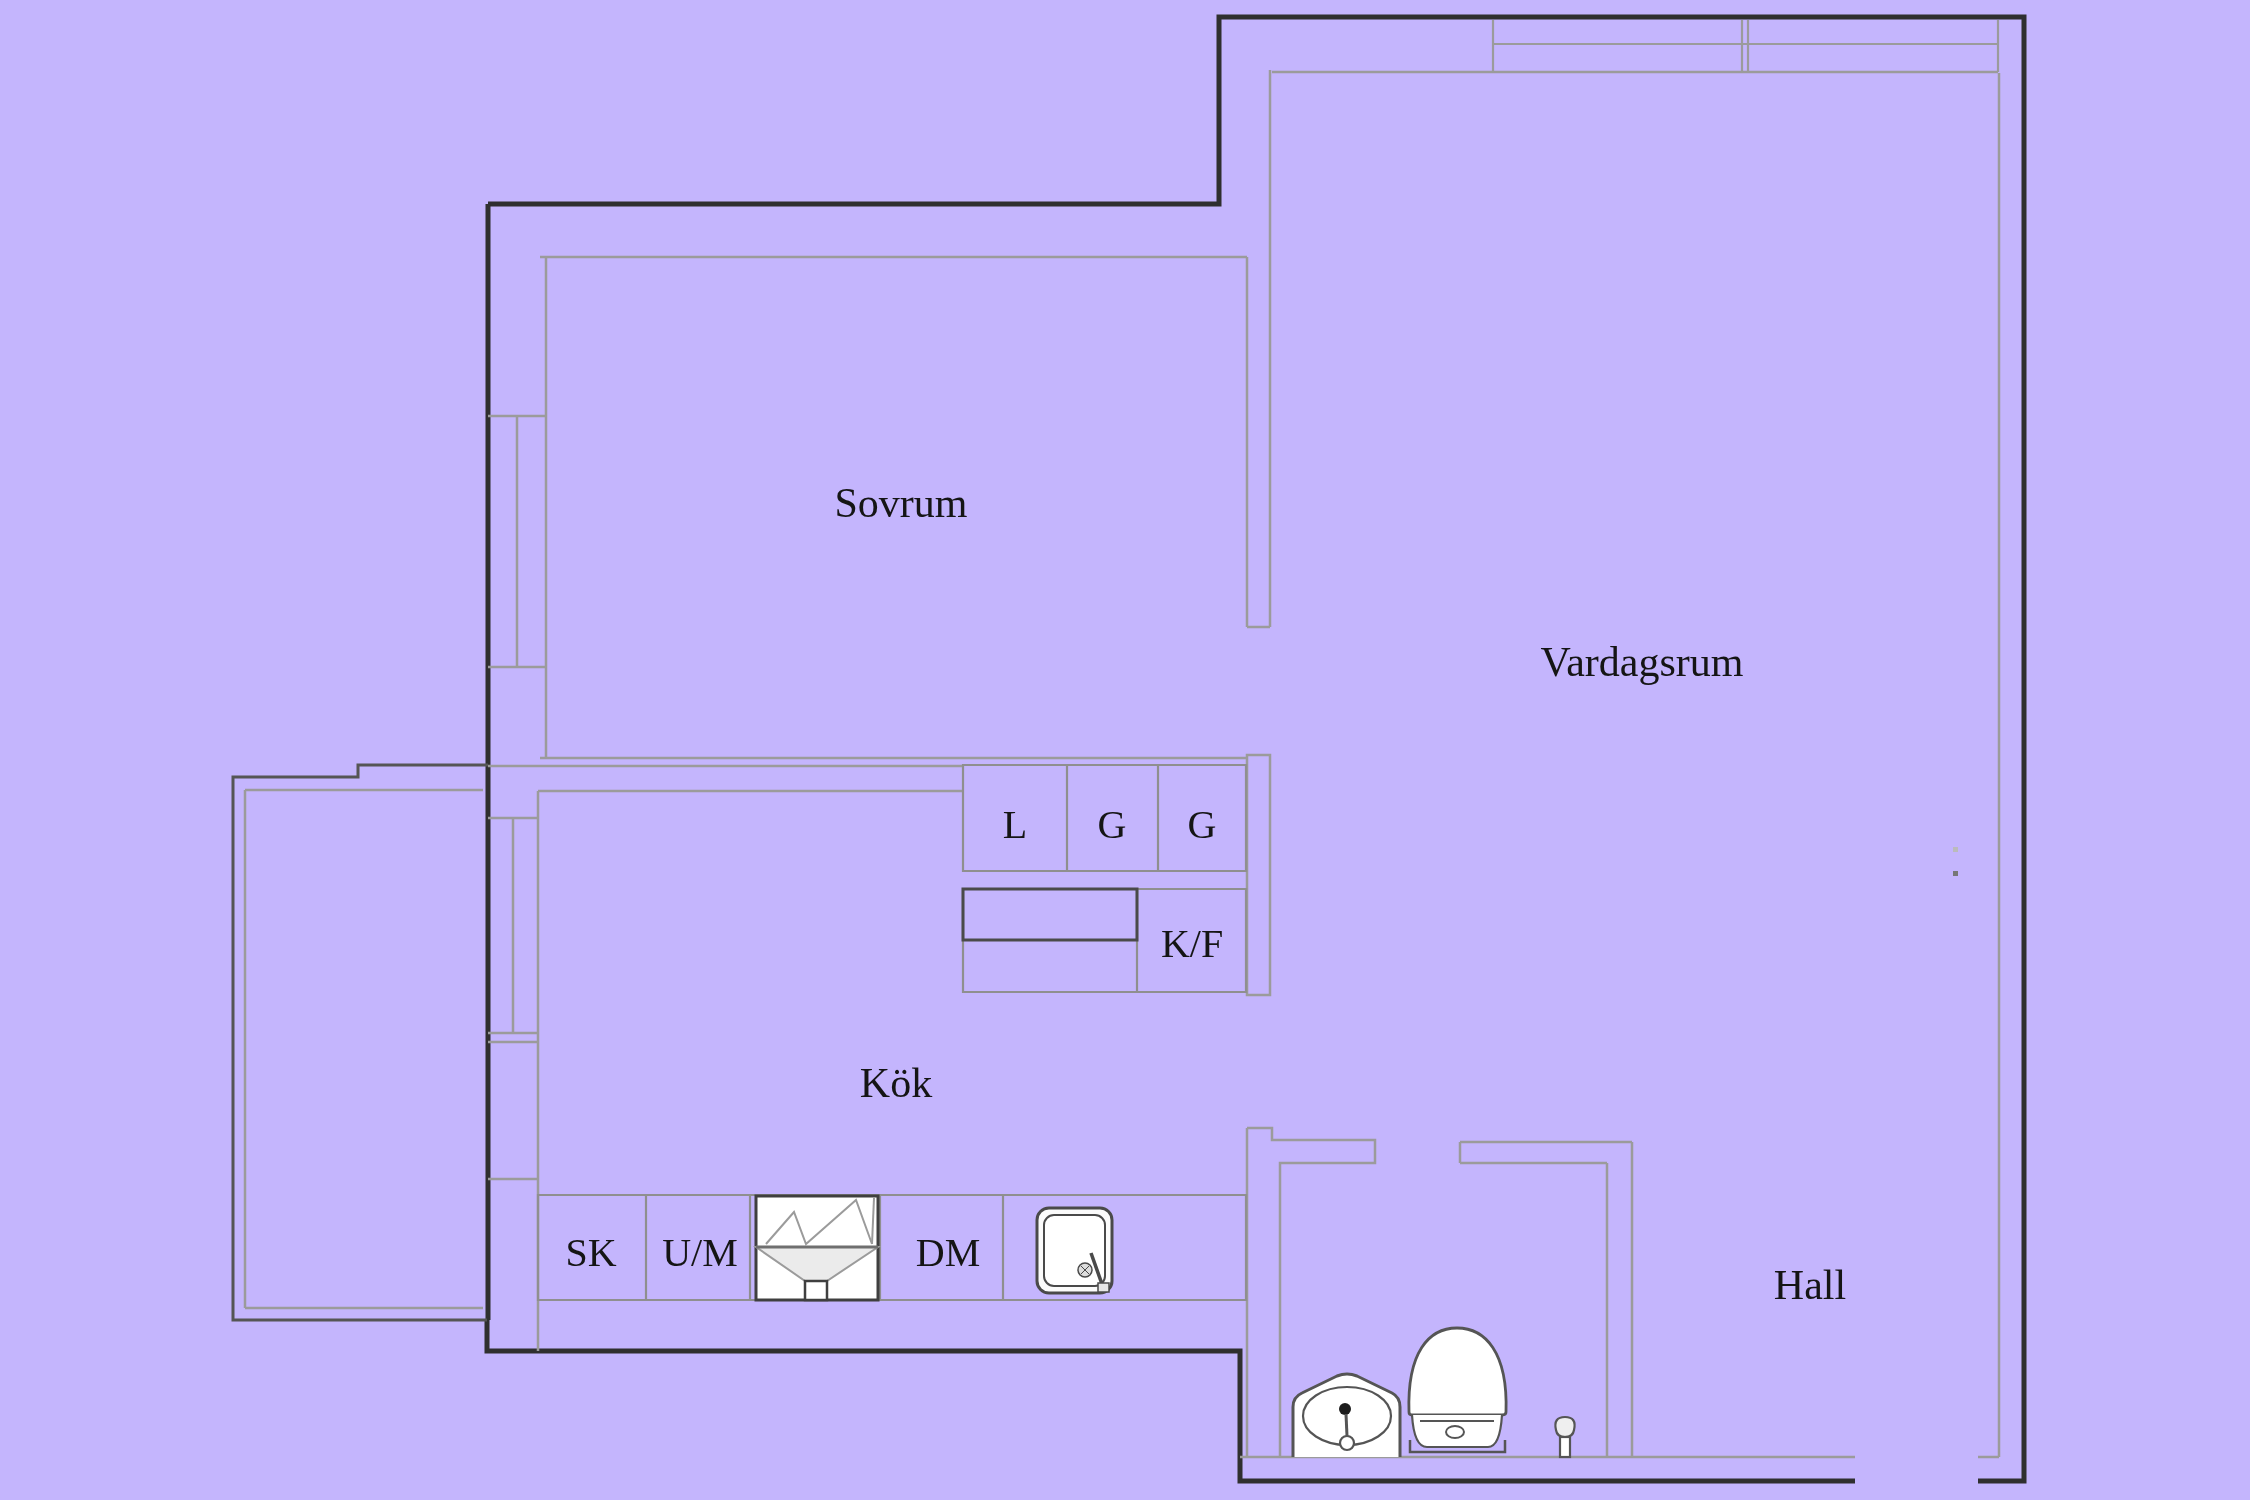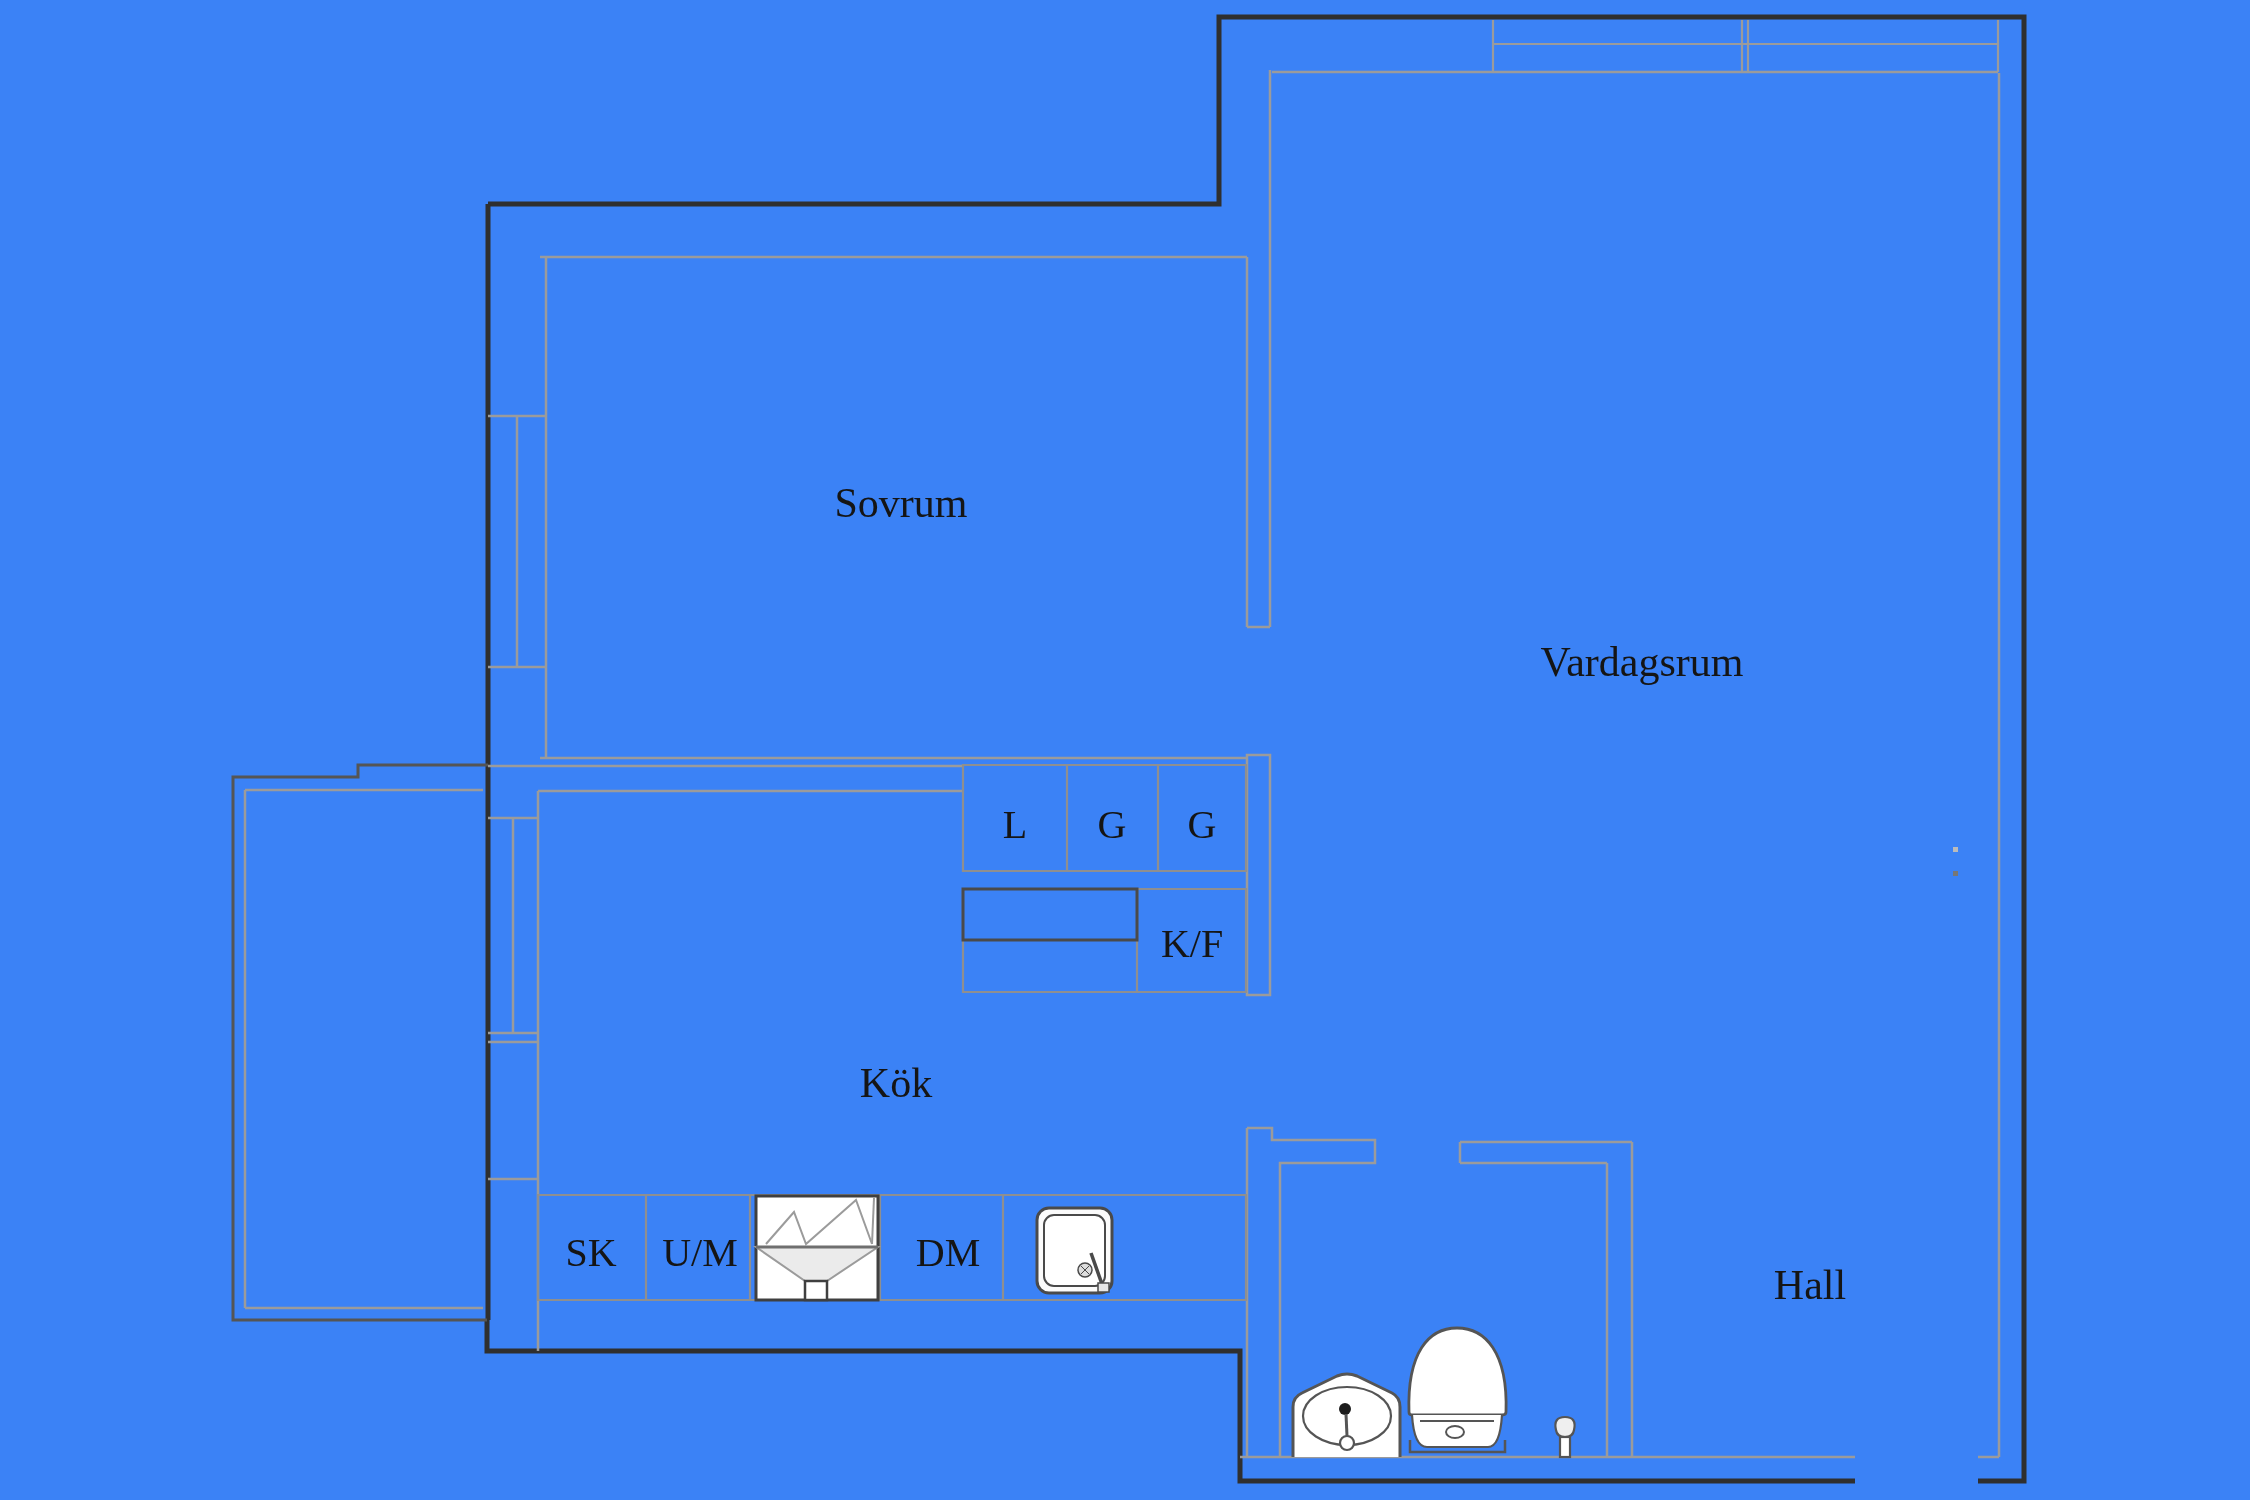--- a/index.html
+++ b/index.html
@@ -1,16 +1,16 @@
 <!DOCTYPE html>
 <html><head>
 <meta charset="utf-8">
 <style>
   html,body{margin:0;padding:0;background:#ffffff;}
-  .plan-wrap{position:relative;width:2250px;height:1500px;background:#3b82f6;overflow:hidden;
+  .plan-wrap{position:relative;width:2250px;height:1500px;background:#c4b5fd;overflow:hidden;
              font-family:"Liberation Serif","DejaVu Serif",serif;text-decoration:underline;}
   svg{display:block}
   text{fill:#151515;}
   .room-label{font-size:42px;}
   .unit-label{font-size:40px;}
 </style>
 </head>
 <body>
 
 <div class="plan-wrap">

